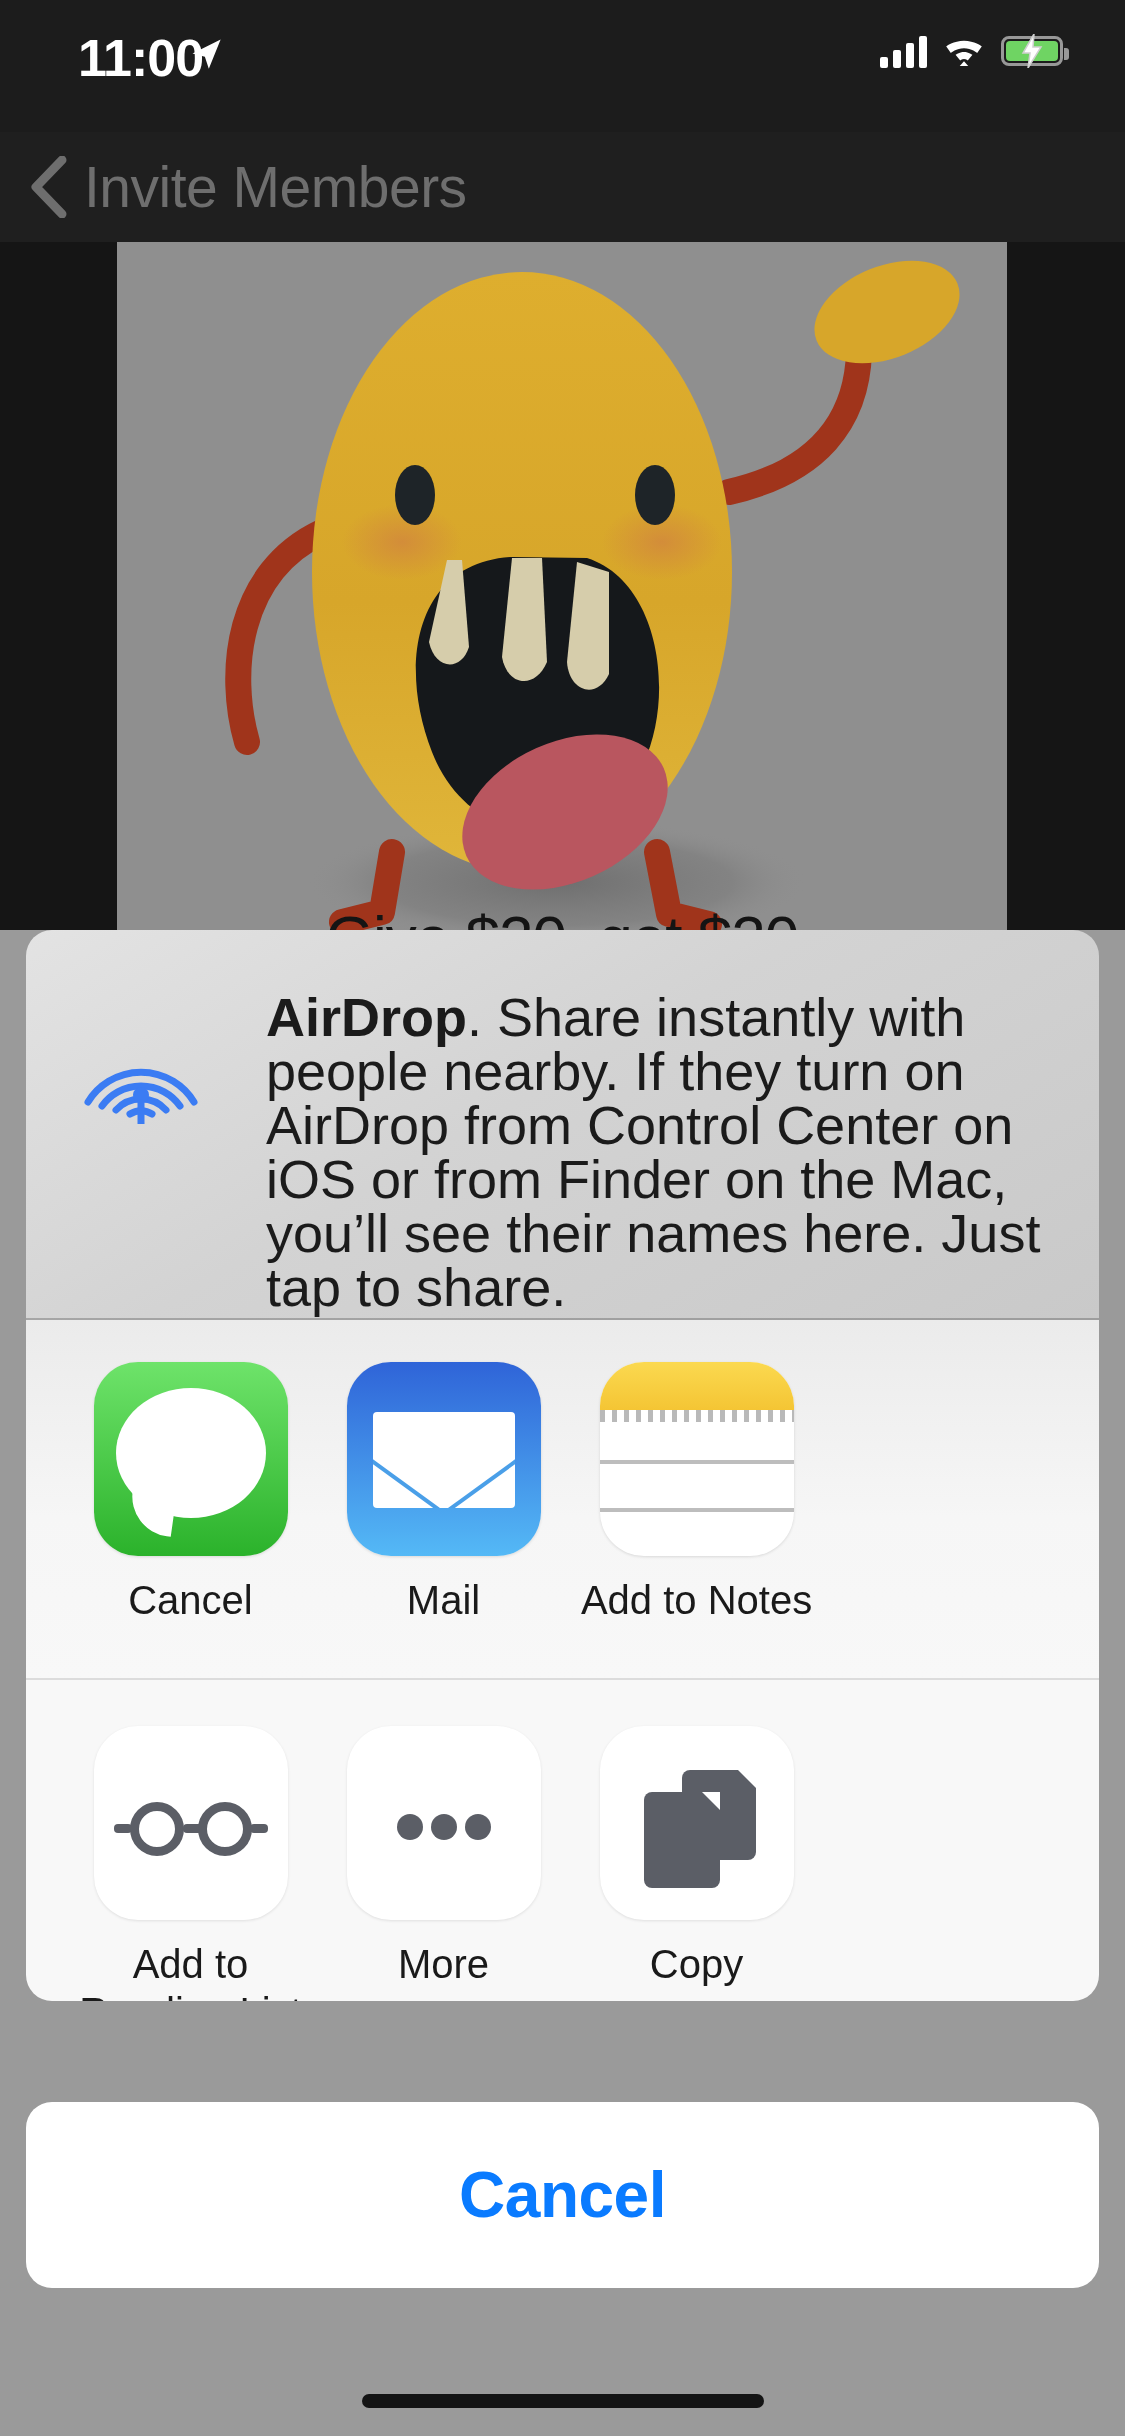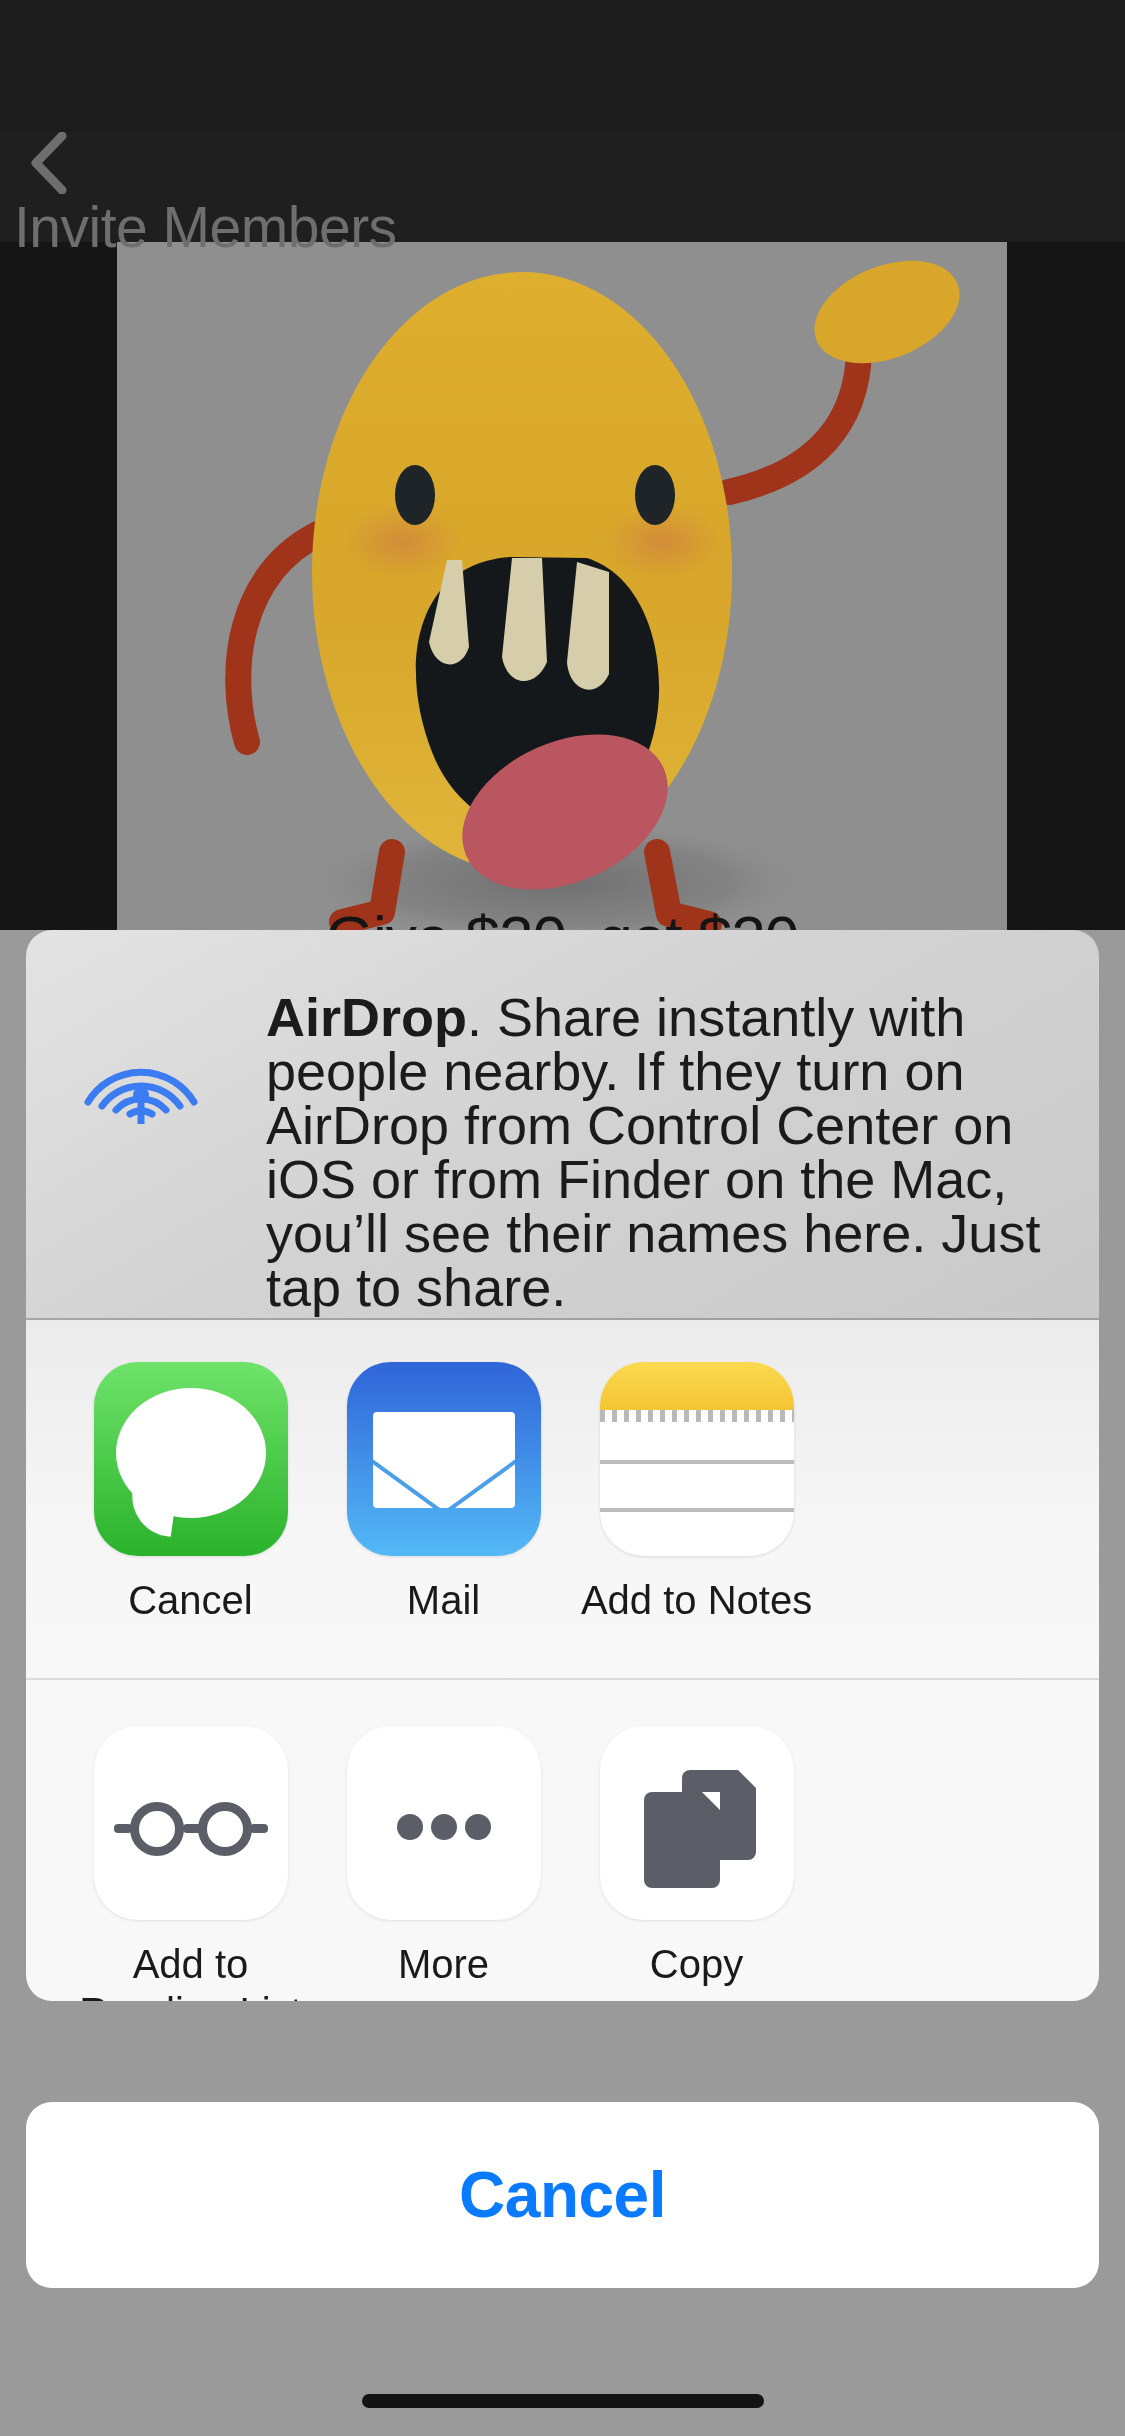--- a/index.html
+++ b/index.html
@@ -61,23 +61,22 @@
     position:absolute; left:50%; top:50%;
     transform:translate(-50%,-50%);
     width:24px; height:34px;
   }
 
   
   #nav-bar {
     position:absolute; top:132px; left:0;
     width:1125px; height:110px;
     background:#1f1f1f;
-    display:flex; 
+    display:flex; align-items:center;
     z-index:20;
-    flex-direction:column;
   }
   #back-chevron {
     margin-left:28px; width:42px; height:62px; flex:0 0 auto;
   }
   #nav-title {
     margin-left:14px;
     font-size:57px; color:#6e6e6e;
     letter-spacing:-0.5px;
   }
 
@@ -362,20 +361,45 @@
           <path d="M330 318 L345 318 L352 405 C344 430 318 428 312 400 Z" fill="#d6cdab"></path>
           <path d="M395 316 L425 316 L430 420 C418 448 390 444 385 415 Z" fill="#d6cdab"></path>
           <path d="M460 320 L492 330 L492 432 C480 458 452 450 450 420 Z" fill="#d6cdab"></path>
           <ellipse cx="448" cy="570" rx="108" ry="70" fill="#b9565f" transform="rotate(-24 448 570)"></ellipse>
         </svg>
       </div>
       <div id="promo-heading">Give $20, get $20</div>
     </div>
   </div>
 
+  <div id="status-bar">
+    <div id="status-time">11:00</div>
+    <svg id="loc-arrow" viewBox="0 0 32 32">
+      <path d="M29 3 L4 15.5 L15 18.5 L18.5 29 Z" fill="#ffffff"></path>
+    </svg>
+    <div id="status-right">
+      <div class="sig-bars">
+        <i></i>
+          <i></i>
+          <i></i>
+          <i></i>
+      </div>
+      <svg id="wifi-icon" viewBox="0 0 44 34">
+        <path d="M22 6 C33 6 41 12 41 12 L36 19 C36 19 30 14 22 14 C14 14 8 19 8 19 L3 12 C3 12 11 6 22 6 Z" fill="#fff"></path>
+        <path d="M22 18 C27 18 31 21 31 21 L26 27 C26 27 24.5 25.5 22 25.5 C19.5 25.5 18 27 18 27 L13 21 C13 21 17 18 22 18 Z" fill="#fff"></path>
+        <path d="M22 28 L26.5 33 L17.5 33 Z" fill="#fff"></path>
+      </svg>
+      <div id="battery">
+        <div id="battery-fill"></div>
+        <svg id="bolt" viewBox="0 0 24 34">
+          <path d="M14 0 L3 19 L10 19 L8 34 L21 13 L13 13 Z" fill="#ffffff" stroke="#cfcfcf" stroke-width="1.5"></path>
+        </svg>
+      </div>
+    </div>
+  </div>
 
   <div id="nav-bar">
     <svg id="back-chevron" viewBox="0 0 42 62">
       <path d="M34 4 L8 31 L34 58" stroke="#6e6e6e" stroke-width="9" fill="none" stroke-linecap="round" stroke-linejoin="round"></path>
     </svg>
     <div id="nav-title">Invite Members</div>
   </div>
 
   <div id="share-sheet">
 

